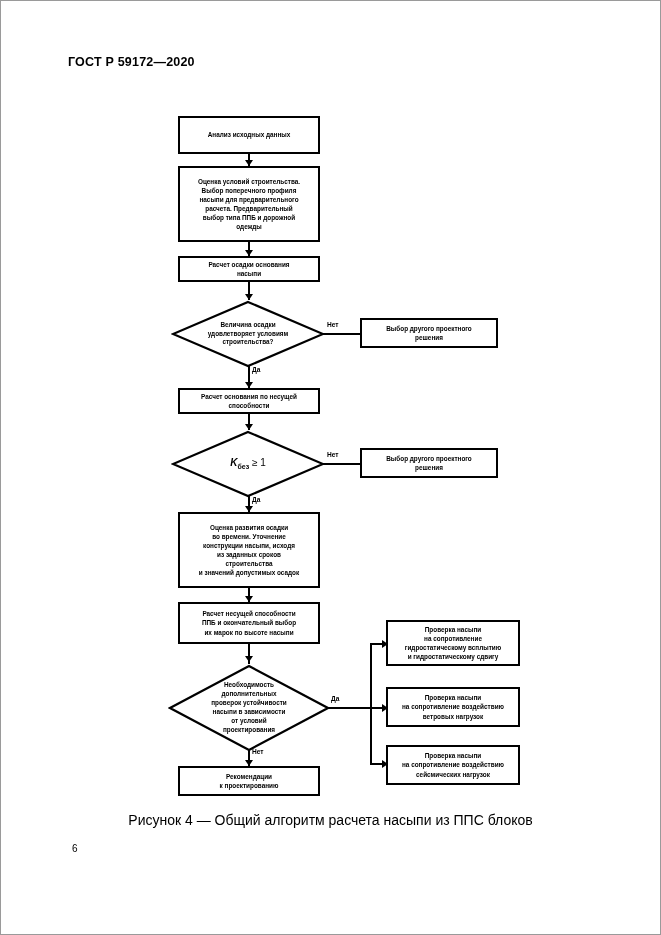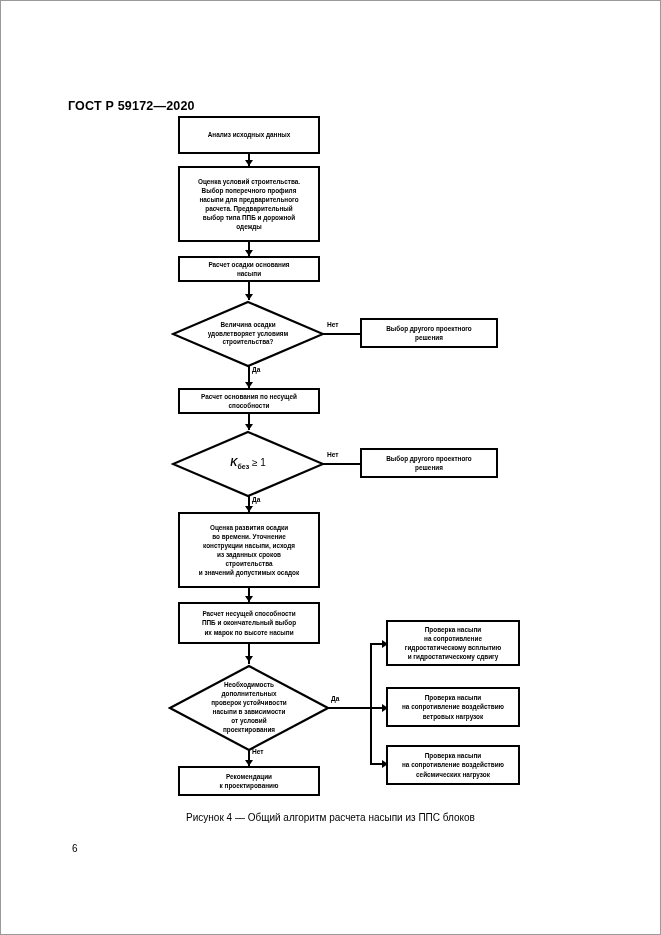--- a/index.html
+++ b/index.html
@@ -30,21 +30,20 @@
 
   .std-header {
     position: absolute;
     left: 68px;
     top: 55px;
     font-size: 12.5px;
     font-weight: bold;
     letter-spacing: 0.2px;
     color: #000;
     white-space: nowrap;
-    margin-top: 44px;
   }
 
   .intro-para {
     position: absolute;
     left: 107px;
     top: 91px;
     font-size: 10.5px;
     color: #000;
     white-space: nowrap;
   }
@@ -56,21 +55,21 @@
     font-size: 10px;
     color: #000;
   }
 
   .figure-caption {
     position: absolute;
     left: 0;
     top: 812px;
     width: 661px;
     text-align: center;
-    font-size: 10px;
+    font-size: 14px;
     color: #000;
   }
 
   
   .chart {
     position: absolute;
     left: 0; top: 0;
     width: 661px; height: 935px;
   }
   .node {

